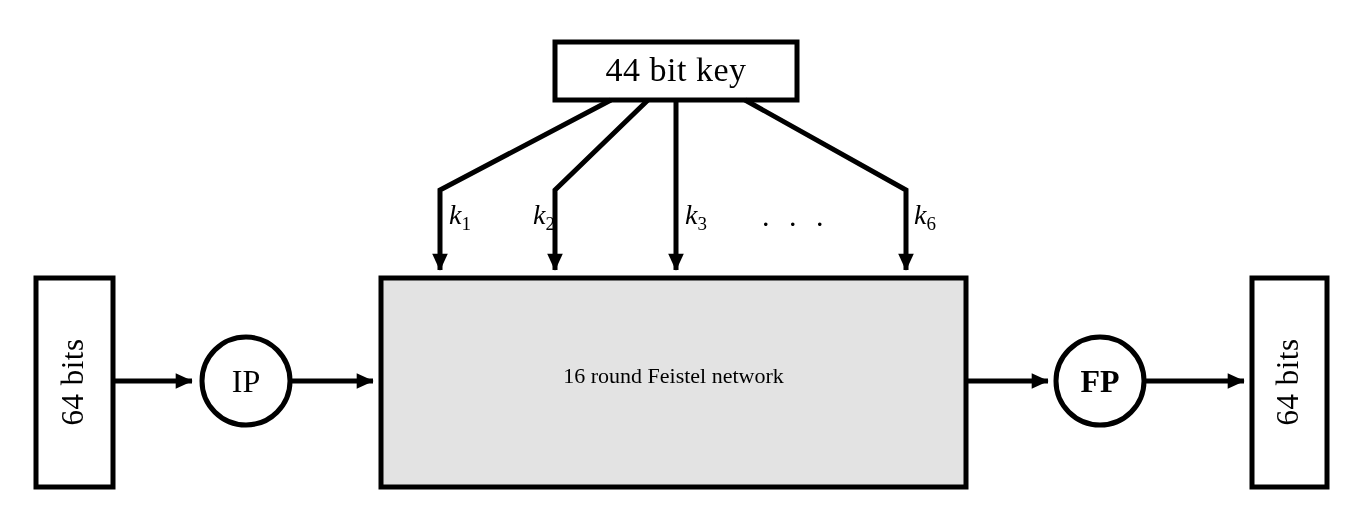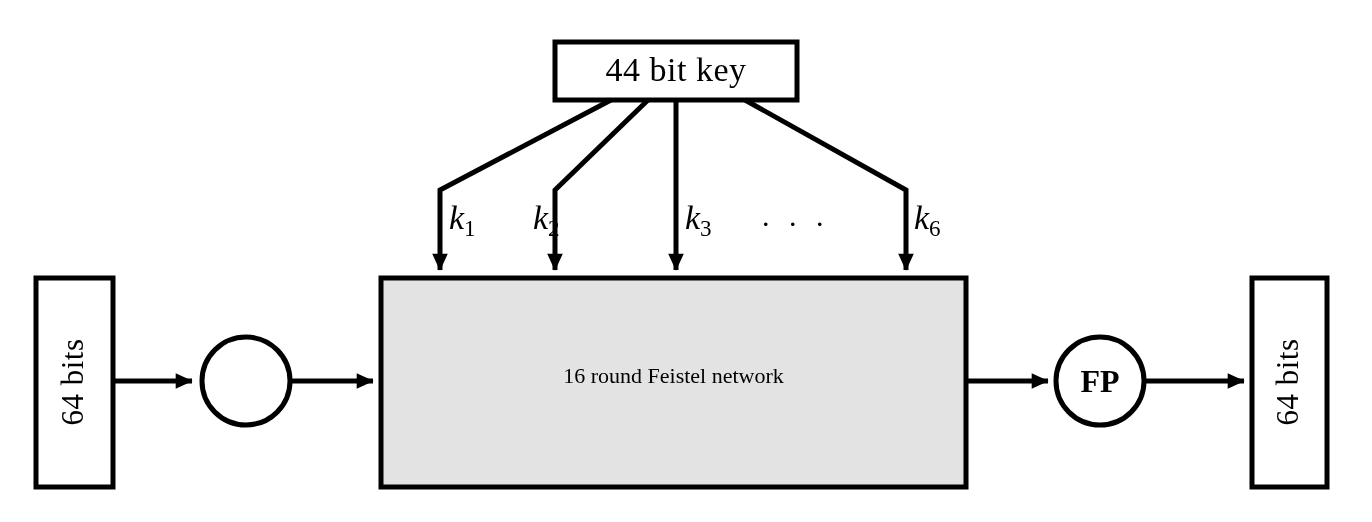--- a/index.html
+++ b/index.html
@@ -60,21 +60,21 @@
     font-size: 22px;
   }
   .circ-label {
     font-size: 32px;
     text-align: center;
     width: 90px;
   }
   .circ-label.ip { left: 201px; top: 363px; }
   .circ-label.fp { left: 1055px; top: 363px; font-weight: bold; }
   .klabel {
-    font-size: 34px;
+    font-size: 28px;
     font-style: italic;
     top: 199px;
   }
   .klabel sub {
     font-style: normal;
     font-size: 0.68em;
     vertical-align: baseline;
     position: relative;
     bottom: -0.30em;
   }
@@ -132,20 +132,21 @@
   </svg>
 
   <div class="lbl keybox-label">44  bit key</div>
 
   <div class="lbl mainbox-label">16 round Feistel network</div>
 
   <div class="lbl vlabel left">64 bits</div>
 
   <div class="lbl vlabel right">64 bits</div>
 
+  <div class="lbl circ-label ip">IP</div>
 
   <div class="lbl circ-label fp">FP</div>
 
   <div class="lbl klabel k1"><span>k</span><sub>1</sub></div>
 
   <div class="lbl klabel k2"><span>k</span><sub>2</sub></div>
 
   <div class="lbl klabel k3"><span>k</span><sub>3</sub></div>
 
   <div class="lbl klabel k16"><span>k</span><sub>6</sub></div>

